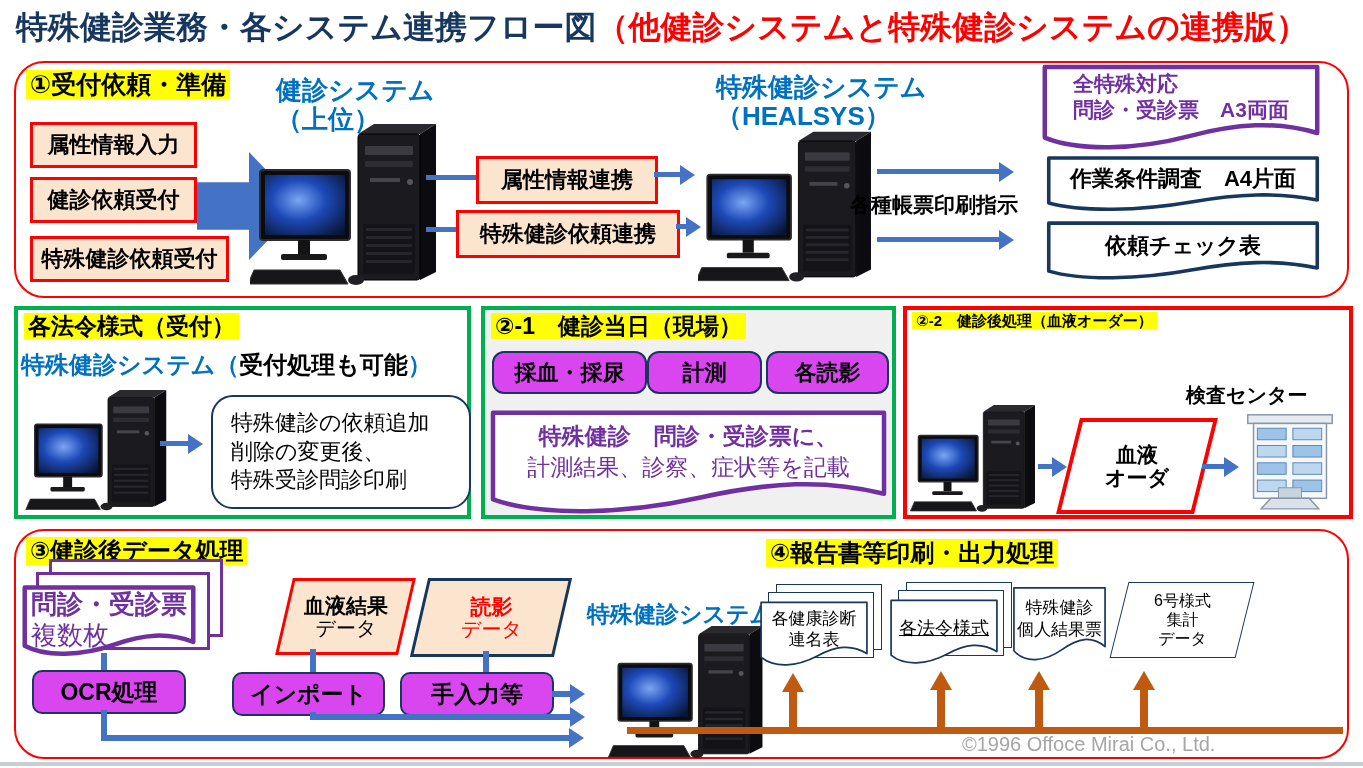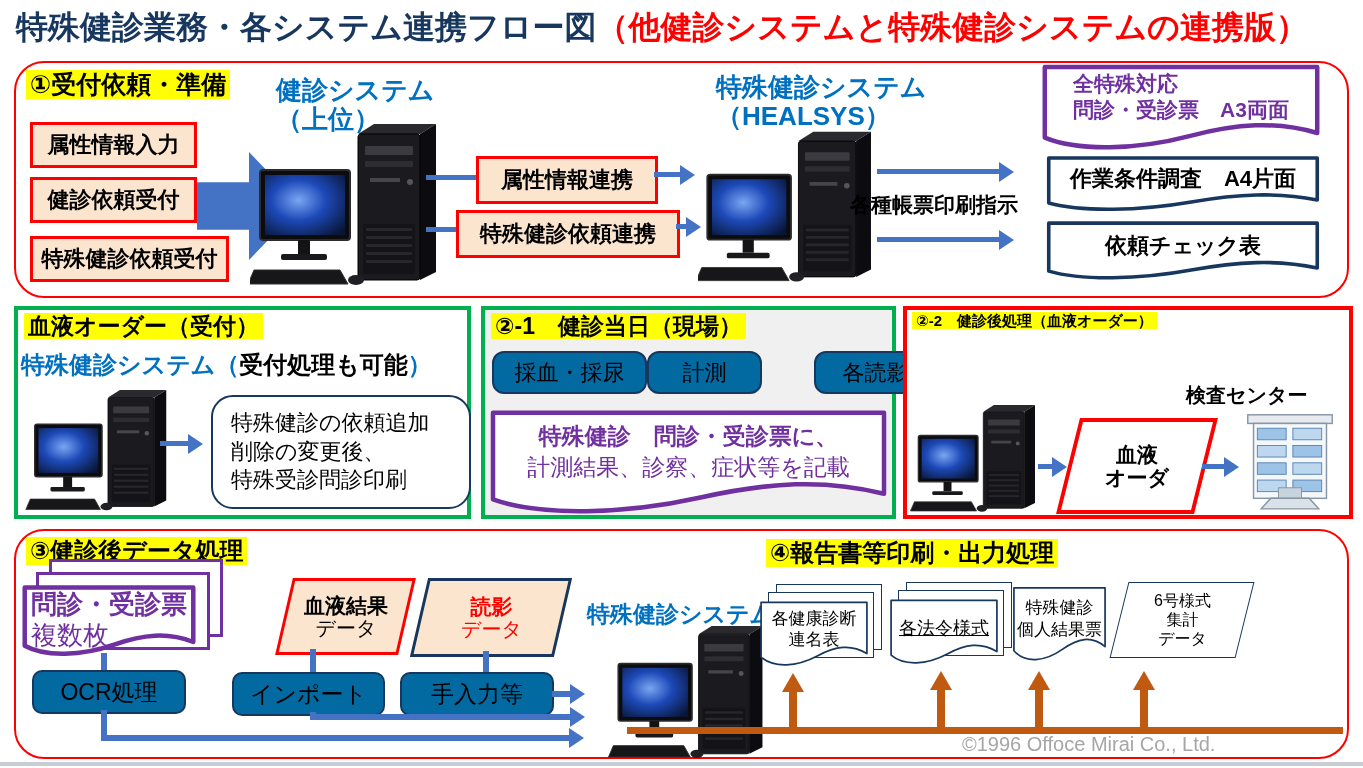--- a/index.html
+++ b/index.html
@@ -9,21 +9,21 @@
   }
   html,body{margin:0;padding:0;background:#fff;}
   .slide{position:relative;width:1363px;height:768px;background:#fff;overflow:hidden;
          font-family:"Liberation Sans","DejaVu Sans",sans-serif;color:#000;}
   .abs{position:absolute;}
   .hl{background:var(--yellow);font-weight:bold;color:#000;padding:0 4px;white-space:nowrap;line-height:1.15;}
   .blue{color:var(--blue);font-weight:bold;white-space:pre-line;line-height:1.1;}
   .ml{white-space:pre-line;}
   .redbox{border:3px solid var(--red);background:var(--cream);font-weight:bold;color:#000;
           display:flex;align-items:center;justify-content:center;text-align:center;line-height:1.05;}
-  .roundbox{border:2px solid var(--navy);border-radius:12px;background:#0369a1;font-weight:normal;color:#000;
+  .roundbox{border:2px solid var(--navy);border-radius:12px;background:#d946ef;font-weight:bold;color:#000;
           display:flex;align-items:center;justify-content:center;text-align:center;}
   .hline{background:var(--ablue);height:5px;}
   .hline .head{position:absolute;left:100%;top:50%;transform:translateY(-50%);width:0;height:0;
           border-left:15px solid var(--ablue);border-top:10px solid transparent;border-bottom:10px solid transparent;}
   .vline{background:var(--ablue);width:6px;}
   .bigarrow{background:var(--ablue);clip-path:polygon(0 28%,50% 28%,50% 0,100% 50%,50% 100%,50% 72%,0 72%);}
   .doc>svg{position:absolute;left:0;top:0;width:100%;height:100%;overflow:visible;}
   .doc .dtext{position:absolute;inset:0;display:flex;flex-direction:column;align-items:center;justify-content:flex-start;}
   path.dp{fill:#fff;stroke:var(--purple);stroke-width:4.5;vector-effect:non-scaling-stroke;stroke-linejoin:round;}
   path.dn{fill:#fff;stroke:var(--navy);stroke-width:3.6;vector-effect:non-scaling-stroke;stroke-linejoin:round;}
@@ -146,41 +146,41 @@
     <div class="dtext" style="padding-top:8px;font-size:22px;font-weight:bold;">作業条件調査　A4片面</div>
   </div>
   <div class="abs doc" style="left:1046px;top:221px;width:274px;height:64px;">
     <svg viewBox="0 0 200 60" preserveAspectRatio="none">
         <path class="dn" d="M2,2 L198,2 L198,44 C168,36 140,38 106,46 C68,55 26,56 2,47 Z"></path>
       </svg>
     <div class="dtext" style="padding-top:10px;font-size:22px;font-weight:bold;">依頼チェック表</div>
   </div>
 
   <div class="sec" style="left:14px;top:306px;width:449px;height:205px;border:4px solid var(--green);"></div>
-  <div class="abs hl" style="left:24px;top:313px;font-size:23px;">血液オーダー（受付）</div>
+  <div class="abs hl" style="left:24px;top:313px;font-size:23px;">各法令様式（受付）</div>
   <div class="abs" style="left:21px;top:349px;font-size:24px;font-weight:bold;white-space:nowrap;">
     <span style="color:var(--blue);">特殊健診システム（</span><span style="color:#000000;">受付処理も可能</span><span style="color:var(--blue);">）</span>
   </div>
   <svg class="abs" style="left:24px;top:390px;" width="156" height="124" viewBox="0 0 200 166">
       <use href="#pc"></use>
     </svg>
   <div class="abs hline" style="left:160px;top:441px;width:28px;">
       <span class="head"></span>
     </div>
   <div class="abs" style="left:211px;top:395px;width:256px;height:110px;border:2px solid var(--navy);border-radius:22px;background:#fff;display:flex;align-items:center;">
     <div class="ml" style="padding-left:18px;font-size:22px;line-height:1.3;">特殊健診の依頼追加
 削除の変更後、
 特殊受診問診印刷</div>
   </div>
 
   <div class="sec" style="left:481px;top:306px;width:407px;height:205px;border:4px solid var(--green);background:var(--gray);"></div>
   <div class="abs hl" style="left:491px;top:313px;font-size:23px;">②-1　健診当日（現場）</div>
   <div class="abs roundbox" style="left:492px;top:351px;width:151px;height:39px;font-size:22px;">採血・採尿</div>
   <div class="abs roundbox" style="left:647px;top:351px;width:111px;height:39px;font-size:22px;">計測</div>
-  <div class="abs roundbox" style="left:766px;top:351px;width:119px;height:39px;font-size:22px;margin-left:48px;">各読影</div>
+  <div class="abs roundbox" style="left:766px;top:351px;width:119px;height:39px;font-size:22px;">各読影</div>
   <div class="abs doc" style="left:489px;top:394px;width:399px;height:113px;margin-top:15px;">
     <svg viewBox="0 0 200 60" preserveAspectRatio="none">
         <path class="dp" d="M2,2 L198,2 L198,45 C168,37 140,39 106,47 C68,56 26,57 2,48 Z"></path>
       </svg>
     <div class="dtext" style="padding-top:12px;color:var(--purple);font-size:23px;line-height:1.35;">
       <div style="font-weight:bold;">特殊健診　問診・受診票に、</div>
       <div>計測結果、診察、症状等を記載</div>
     </div>
   </div>
 

